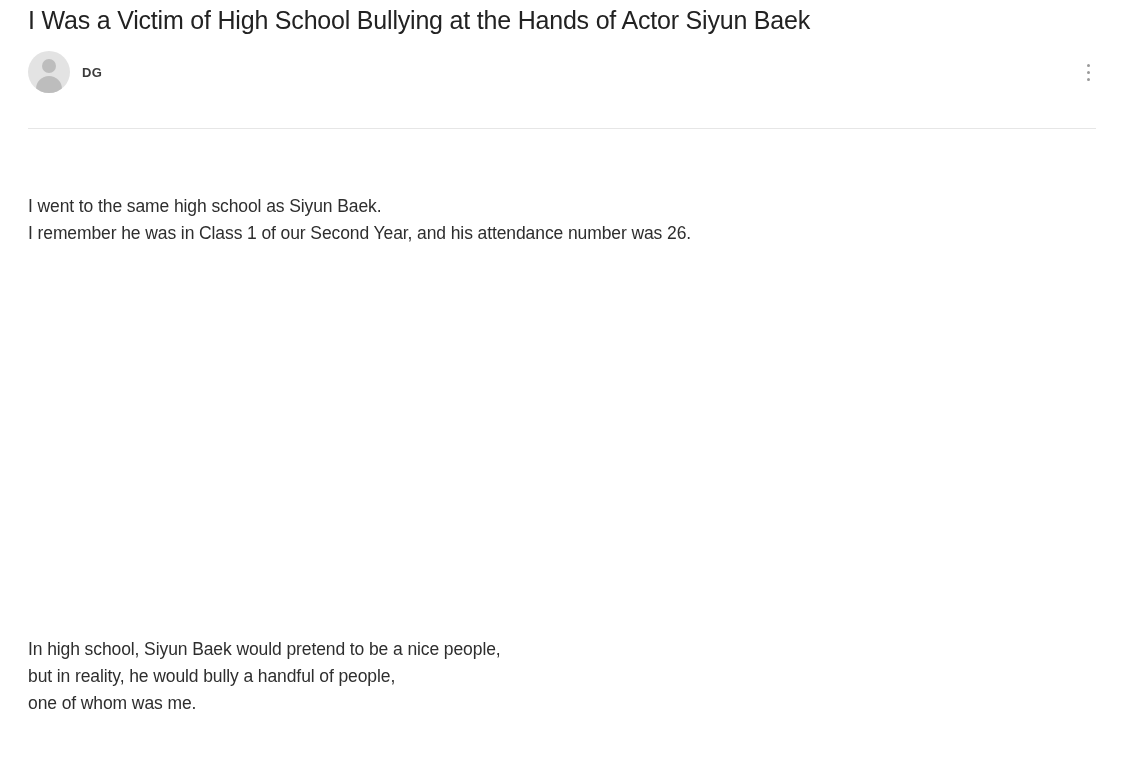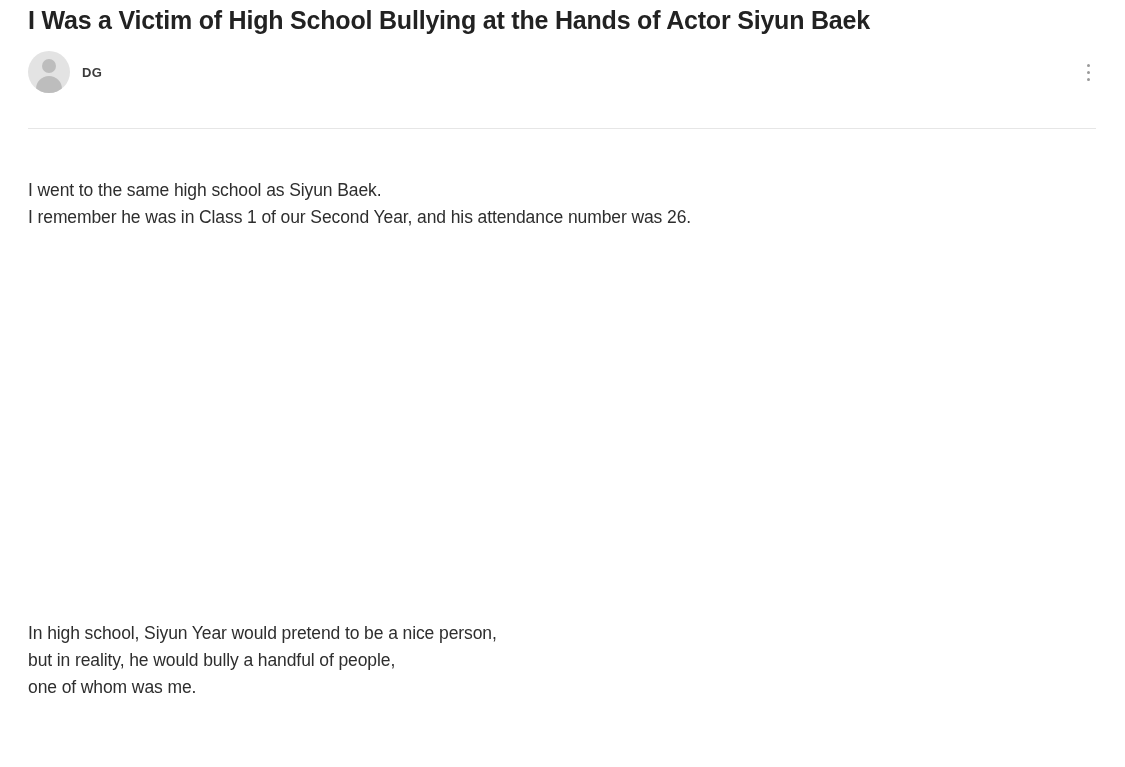--- a/index.html
+++ b/index.html
@@ -20,21 +20,21 @@
     width: 1125px;
     height: 767px;
     box-sizing: border-box;
   }
   .post-title {
     position: absolute;
     left: 28px;
     top: 4px;
     width: 1040px;
     font-size: 25px;
-    font-weight: 700;
+    font-weight: 400;
     line-height: 32px;
     color: #222222;
     letter-spacing: -0.2px;
   }
   .author-row {
     position: absolute;
     left: 28px;
     top: 50px;
     height: 44px;
     display: flex;
@@ -106,20 +106,21 @@
   }
   .body-block {
     position: absolute;
     left: 28px;
     font-size: 17.5px;
     line-height: 27px;
     color: #2e2e2e;
     white-space: pre-line;
     letter-spacing: -0.1px;
     width: 1050px;
+    margin-top: 16px;
   }
   .block-1 { top: 177px; }
   .block-2 { top: 484px; }
   .block-3 { top: 620px; }
 </style>
 </head>
 <body>
 
 <div class="page">
 
@@ -138,17 +139,17 @@
     <span></span>
     <span></span>
   </div>
 
   <div class="divider"></div>
 
   <div class="body-block block-1">I went to the same high school as Siyun Baek.
 I remember he was in Class 1 of our Second Year, and his attendance number was 26.</div>
 
 
-  <div class="body-block block-3">In high school, Siyun Year would pretend to be a nice person,
+  <div class="body-block block-3">In high school, Siyun Baek would pretend to be a nice people,
 but in reality, he would bully a handful of people,
 one of whom was me.</div>
 
 </div>
 
 </body></html>

